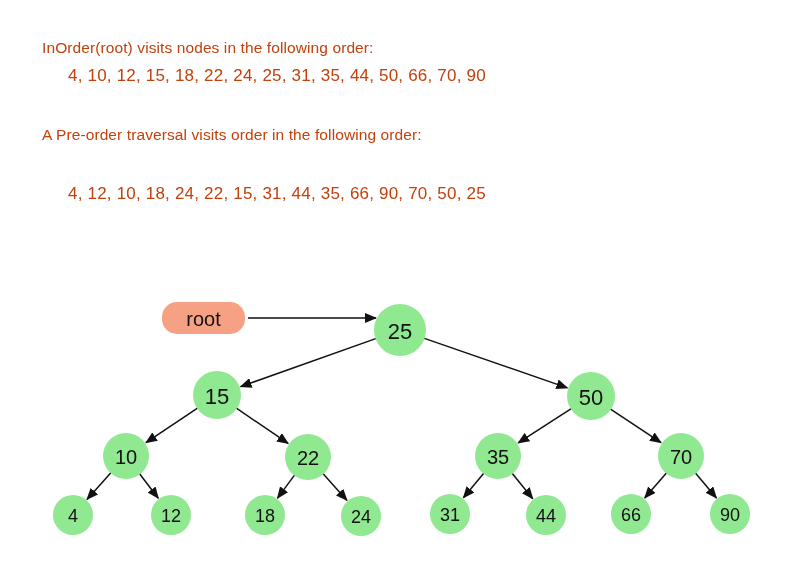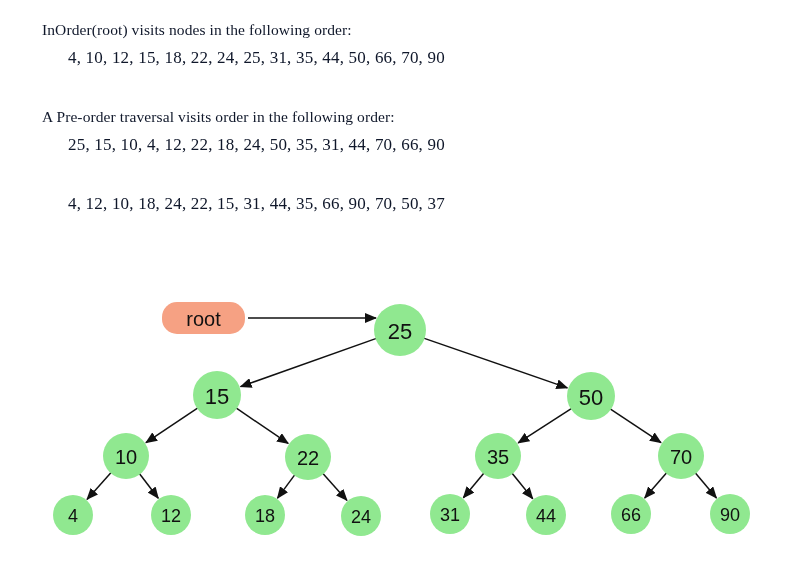--- a/index.html
+++ b/index.html
@@ -10,23 +10,22 @@
   body {
     width: 800px;
     height: 577px;
     position: relative;
     overflow: hidden;
     font-family: "Liberation Sans", sans-serif;
   }
   .text-block {
     position: absolute;
     left: 42px;
-    top: 16px;
-    color: #0f172a;
-    font-family: Liberation Serif, serif;
+    top: 34px;
+    color: #c2410c;
   }
   .section { margin: 0 0 31px 0; }
   .section p { margin: 0; line-height: 28px; white-space: nowrap; }
   .heading { font-size: 15.5px; letter-spacing: 0.1px; }
   .order   { font-size: 17px; padding-left: 26px; letter-spacing: 0.2px; }
   svg.tree {
     position: absolute;
     left: 0;
     top: 0;
     width: 800px;
@@ -36,24 +35,23 @@
 </head>
 <body>
 
 <div class="text-block">
   <div class="section">
     <p class="heading">InOrder(root) visits nodes in the following order:</p>
     <p class="order">4, 10, 12, 15, 18, 22, 24, 25, 31, 35, 44, 50, 66, 70, 90</p>
   </div>
   <div class="section">
     <p class="heading">A Pre-order traversal visits order in the following order:</p>
-    <p class="order">25, 15, 10, 4, 12, 22, 18, 24, 50, 35, 31, 44, 70, 66, 90</p>
   </div>
   <div class="section">
-    <p class="order">4, 12, 10, 18, 24, 22, 15, 31, 44, 35, 66, 90, 70, 50, 37</p>
+    <p class="order">4, 12, 10, 18, 24, 22, 15, 31, 44, 35, 66, 90, 70, 50, 25</p>
   </div>
 </div>
 
 <svg class="tree" viewBox="0 0 800 577" xmlns="http://www.w3.org/2000/svg">
     <defs>
       <marker id="arrowhead" markerUnits="userSpaceOnUse" markerWidth="12" markerHeight="10" refX="11" refY="5" orient="auto">
         <path d="M0,0 L12,5 L0,10 Z" fill="#111111"></path>
       </marker>
     </defs>
     <line x1="376.4419250022904" y1="338.367622266946" x2="240.55807499770958" y2="386.632377733054" stroke="#111111" stroke-width="1.5" marker-end="url(#arrowhead)"></line>

